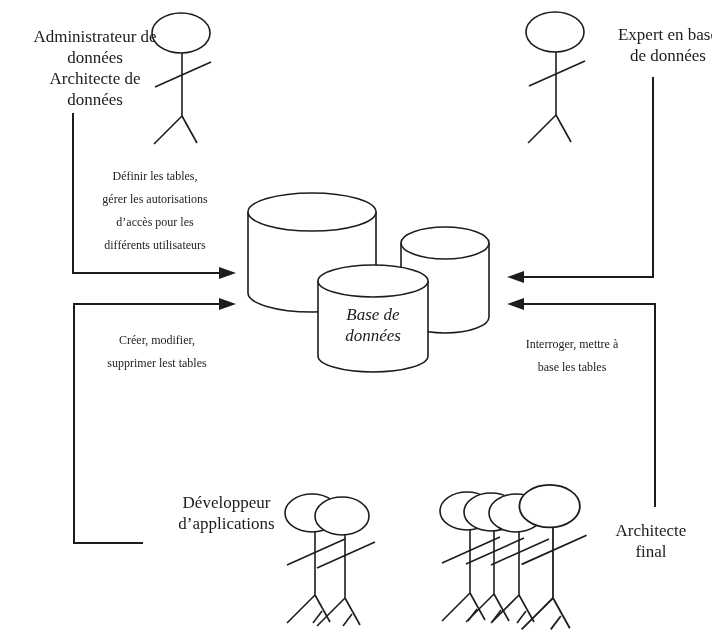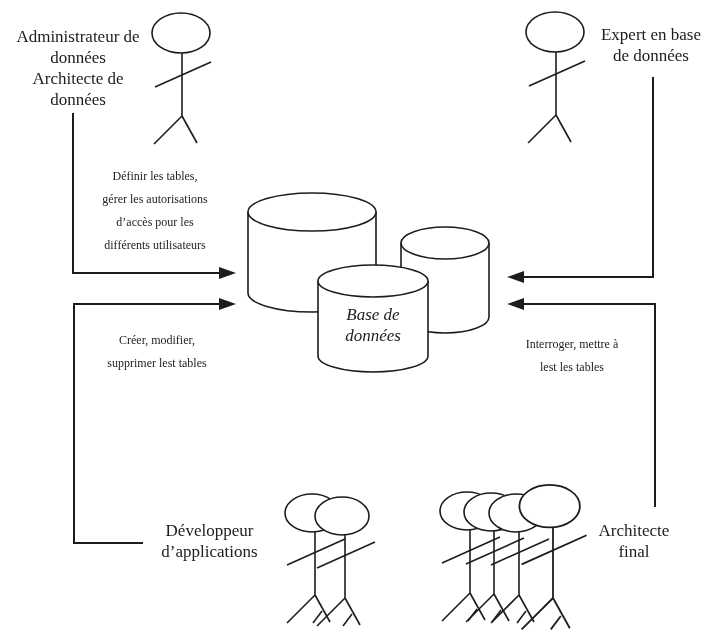--- a/index.html
+++ b/index.html
@@ -20,21 +20,21 @@
   .figure-stroke { stroke: #1c1c1c; stroke-width: 1.6; fill: none; }
   .conn { stroke: #1c1c1c; stroke-width: 2; fill: none; }
   .head { fill: #ffffff; }
   .cyl { fill: #ffffff; stroke: #1c1c1c; stroke-width: 1.6; }
   .label {
     position: absolute;
     text-align: center;
     white-space: pre-line;
     color: #1c1c1c;
   }
-  .actor-label { font-size: 17px; line-height: 21px; }
+  .actor-label { font-size: 17px; line-height: 21px; padding-left: 17px; }
   .task-label  { font-size: 12px; line-height: 23px; }
   .db-label    { font-size: 17px; line-height: 21px; }
 </style>
 </head>
 <body>
 
 <div id="canvas">
 
   <svg id="diagram-svg" viewBox="0 0 712 639">
     <defs>
@@ -114,24 +114,24 @@
   <div class="label task-label" style="left:70px;  top:165px; width:170px;">Définir les tables,
 gérer les autorisations
 d’accès pour les
 différents utilisateurs</div>
 
 
   <div class="label task-label" style="left:72px;  top:329px; width:170px;">Créer, modifier,
 supprimer lest tables</div>
 
   <div class="label task-label" style="left:487px; top:333px; width:170px;">Interroger, mettre à
-lest les tables</div>
+base les tables</div>
 
   <div class="label db-label" style="left:318px; top:304px; width:110px;font-style:italic;">Base de
 données</div>
 
-  <div class="label actor-label" style="left:142px; top:520px; width:135px;font-family:Liberation Serif, serif;">Développeur
+  <div class="label actor-label" style="left:142px; top:492px; width:135px;font-family:Liberation Serif, serif;">Développeur
 d’applications</div>
 
   <div class="label actor-label" style="left:577px; top:520px; width:114px;">Architecte
 final</div>
 
 </div>
 
 </body></html>

